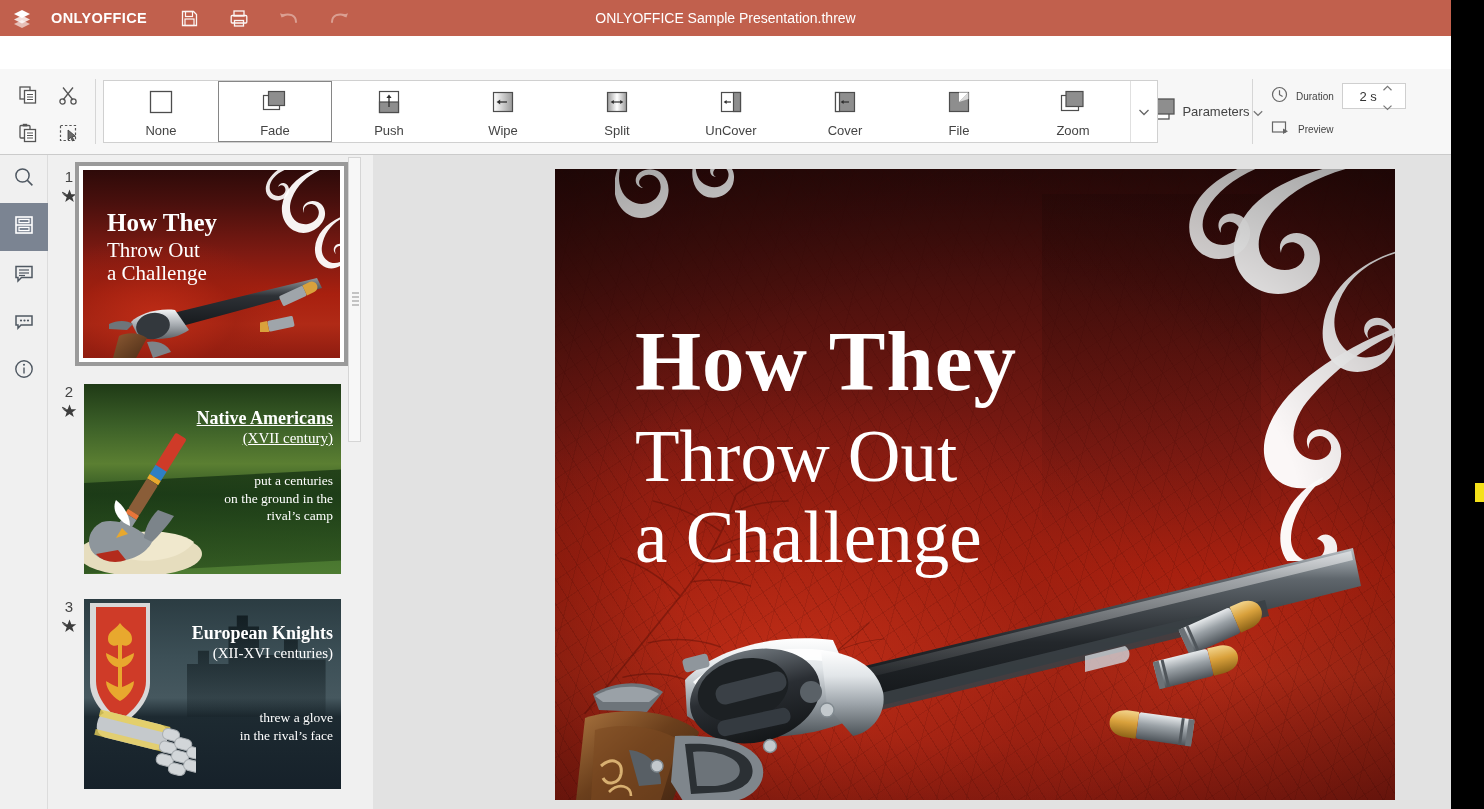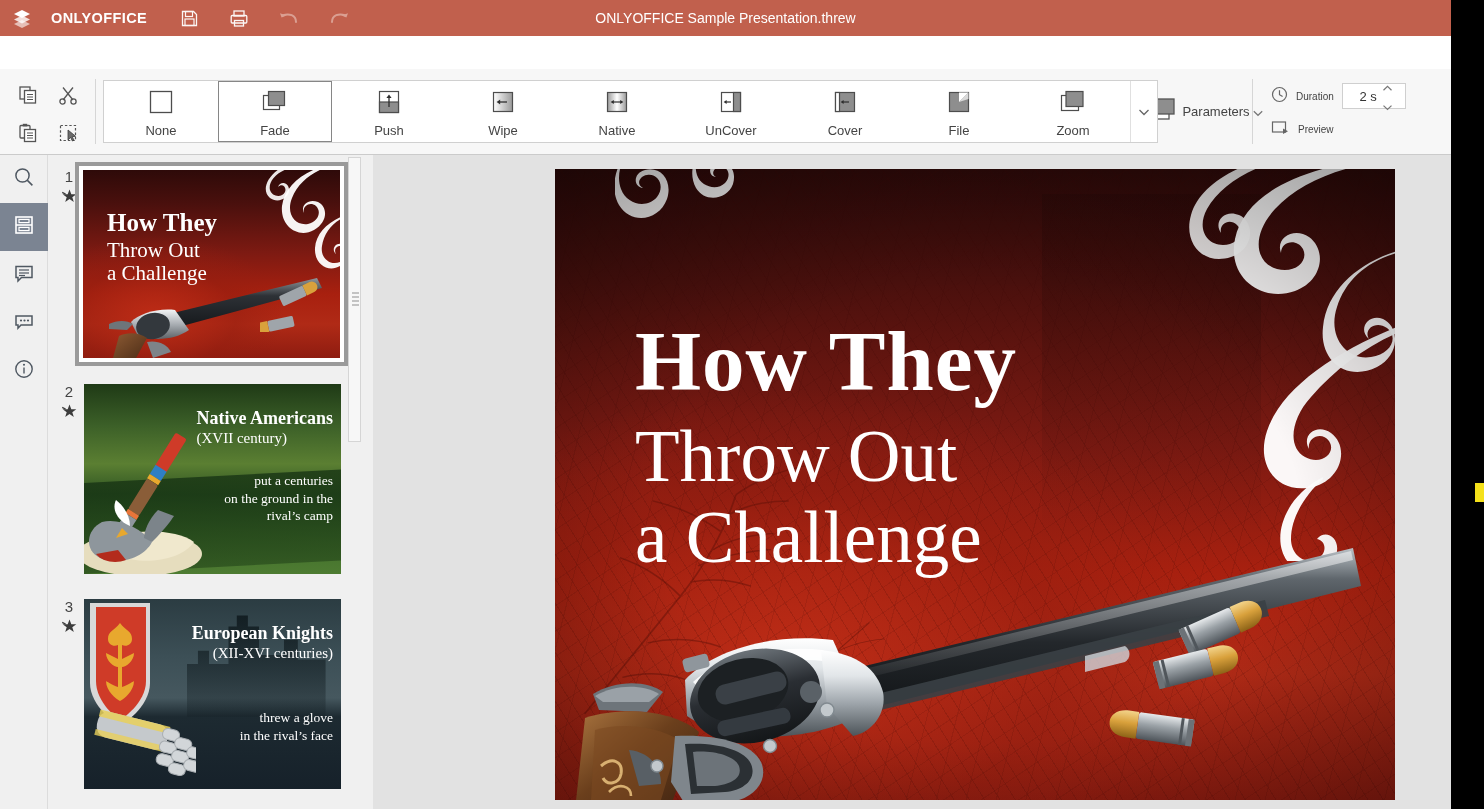--- a/index.html
+++ b/index.html
@@ -245,22 +245,22 @@
   .t2-bg {
     position:absolute; inset:0;
     background:
       linear-gradient(to bottom, #1f3a16 0%, #3c6028 22%, #5b7f32 42%, #2e5423 58%, #3f6b2a 78%, #4e7c32 100%);
   }
   .t2-band {
     position:absolute; left:0; right:0; top:52%; height:48%;
     background:linear-gradient(to bottom, rgba(20,48,18,.75), rgba(30,62,22,.55));
     transform:skewY(-3deg); transform-origin:left top;
   }
-  .t2-title { position:absolute; right:8px; top:24px; text-align:left; color:#fff;
-    font-family:"Liberation Serif", serif; }
+  .t2-title { position:absolute; right:8px; top:24px; text-align:right; color:#fff;
+    font-family:"Liberation Serif", serif;text-decoration:underline; }
   .t2-l1 { font-size:18px; font-weight:bold; }
   .t2-l2 { font-size:15px; margin-top:1px; }
   .t2-body { position:absolute; right:8px; top:88px; text-align:right; color:#fff;
     font-family:"Liberation Serif", serif; font-size:13.5px; line-height:1.3; }
 
   .t3-bg {
     position:absolute; inset:0;
     background:linear-gradient(to bottom, #2b3c42 0%, #3c4f56 30%, #46585f 52%, #1d2a31 62%, #16212a 100%);
   }
   .t3-castle {
@@ -425,21 +425,21 @@
                     <stop offset=".5" stop-color="#fff"></stop>
                     <stop offset="1" stop-color="#9a9a9a"></stop>
                   </linearGradient>
                 </defs>
               <rect x="5.5" y="5.5" width="19" height="19" fill="url(#sg)" stroke="#4d4d4d" stroke-width="1.2"></rect>
               <line x1="10" y1="15" x2="20" y2="15" stroke="#2e2e2e" stroke-width="1.2"></line>
               <path d="M8.6 15 L11.8 12.9 L11.8 17.1 Z" fill="#2e2e2e"></path>
               <path d="M21.4 15 L18.2 12.9 L18.2 17.1 Z" fill="#2e2e2e"></path>
             </svg>
           </span>
-          <span class="effect-label">Native</span>
+          <span class="effect-label">Split</span>
         </div>
 
         <div class="effect">
           <span class="effect-ico">
             <svg width="30" height="30" viewBox="0 0 30 30">
               <rect x="5.5" y="5.5" width="19" height="19" fill="#fff" stroke="#4d4d4d" stroke-width="1.2"></rect>
               <rect x="17.5" y="5.5" width="7" height="19" fill="#8e8e8e" stroke="#4d4d4d" stroke-width="1.2"></rect>
               <line x1="9" y1="15" x2="15" y2="15" stroke="#2e2e2e" stroke-width="1.2"></line>
               <path d="M7.6 15 L10.6 13 L10.6 17 Z" fill="#2e2e2e"></path>
             </svg>

